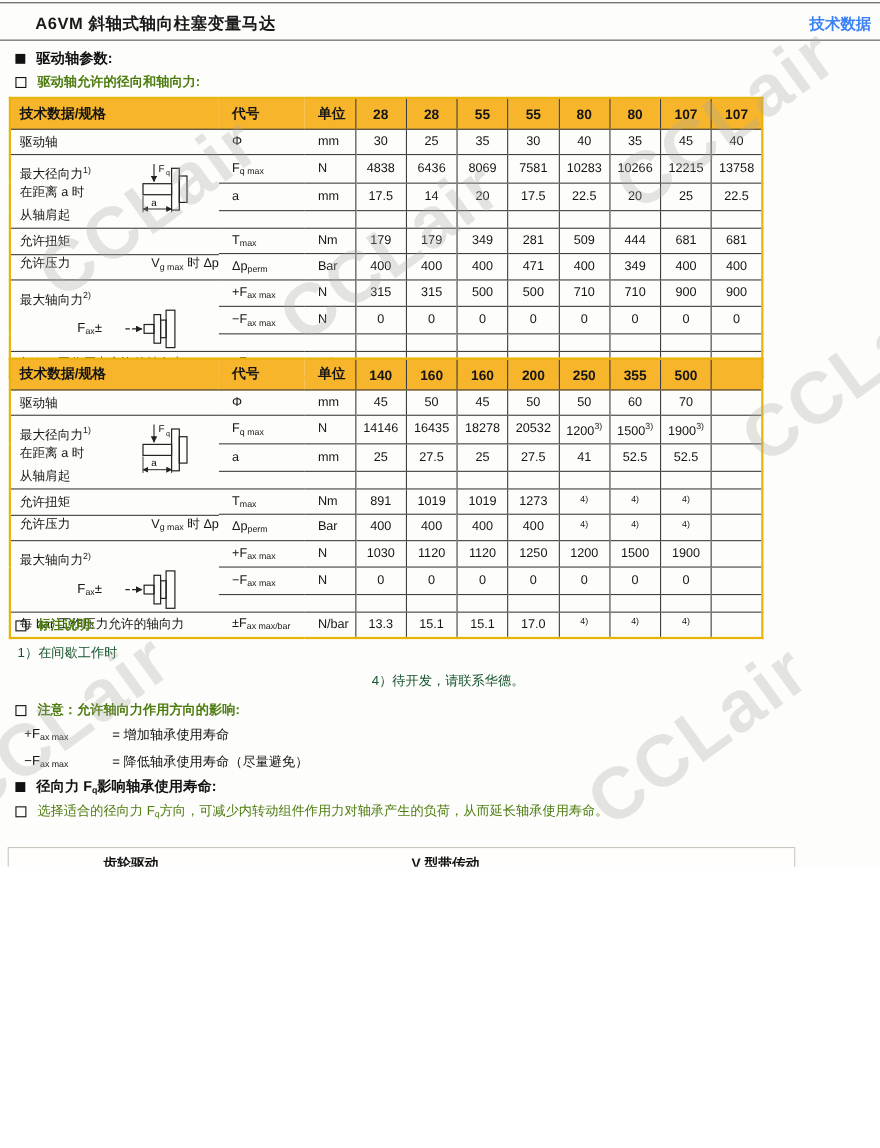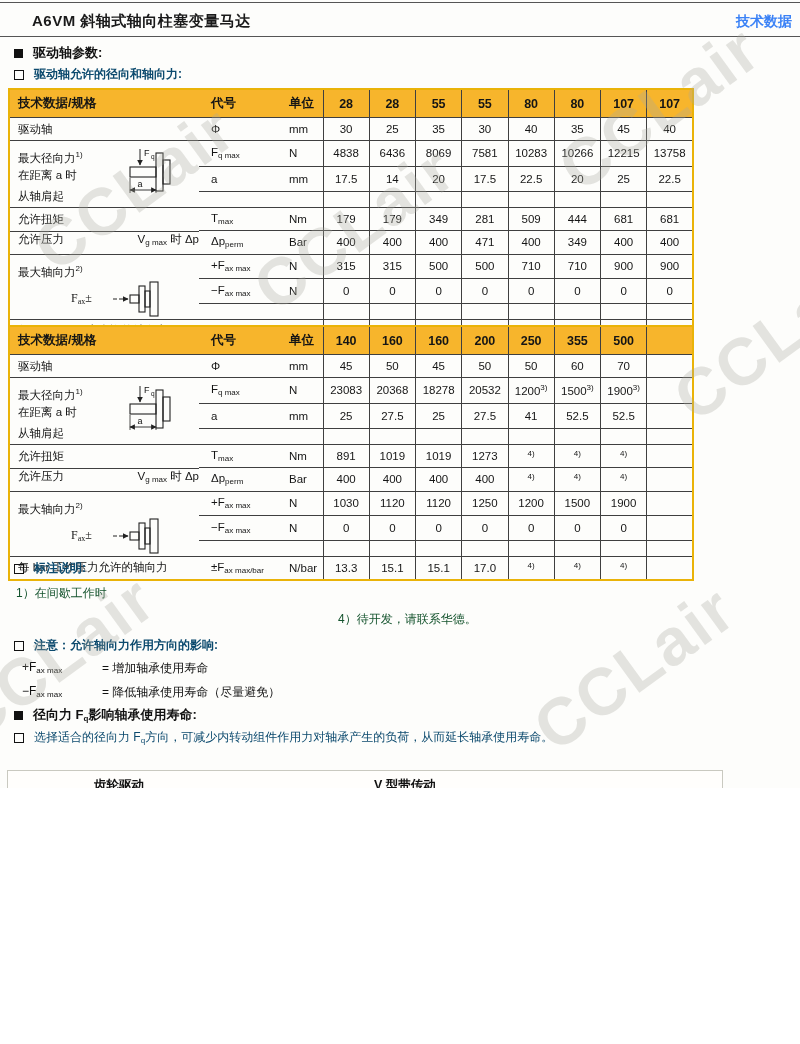--- a/index.html
+++ b/index.html
@@ -29,24 +29,24 @@
   .dt tr.major td{border-top:1.3px solid #3f3f3f;}
   .dt tr.minor td{border-top:1px solid #3f3f3f;}
   .dt tr.spacer td{height:13px;}
   .sb{font-size:8px;vertical-align:-2px;}
   .sp{font-size:8px;vertical-align:5px;}
   .flexlab{display:flex;justify-content:space-between;padding-right:12px;}
   .gwrap{display:flex;}
   .glines{flex:1 1 auto;}
   .gline{height:21px;line-height:21px;}
   .gicon{flex:0 0 auto;padding-right:6px;}
-  .faxrow{display:flex;align-items:center;justify-content:center;gap:20px;padding:0 18px 0 36px;font-family:Liberation Serif, serif;}
+  .faxrow{display:flex;align-items:center;justify-content:center;gap:20px;padding:0 18px 0 36px;}
   .faxsym{font-size:12px;}
 
-  .noteline{position:absolute;font-size:12px;color:#0c4a6e;display:flex;align-items:center;gap:10px;}
+  .noteline{position:absolute;font-size:12px;color:#4d7c0f;display:flex;align-items:center;gap:10px;}
   .noteline.bold{font-weight:bold;}
   .plain{position:absolute;font-size:12px;color:#14532d;}
   .att{position:absolute;font-size:12px;color:#111;display:flex;gap:16px;}
   .att .asym{width:64px;display:inline-block;}
 
   .panel{position:absolute;left:7px;top:770px;width:714px;height:260px;border:1px solid #c9c9c0;background:#fffefc;}
   svg text{fill:#111;}
   .dtitle{font:bold 12.5px "Liberation Sans",sans-serif;}
   .blab{font:bold 12px "Liberation Sans",sans-serif;}
   .slab{font:bold 12px "Liberation Sans",sans-serif;}
@@ -347,22 +347,22 @@
     <line x1="5" y1="34" x2="5" y2="49" stroke="#222" stroke-width="0.8"></line>
     <line x1="31" y1="47" x2="31" y2="49" stroke="#222" stroke-width="0.8"></line>
     <line x1="5" y1="46" x2="31" y2="46" stroke="#222" stroke-width="0.9" marker-start="url(#arrA)" marker-end="url(#arrA)"></line>
     <text x="15" y="43" font-size="9" text-anchor="middle">a</text>
   </svg>
 </div>
               </div>
             </td>
             <td class="symcell"><span><span>F</span><span class="sb">q max</span></span></td>
             <td class="unitcell">N</td>
-            <td class="num">23083</td>
-            <td class="num">20368</td>
+            <td class="num">14146</td>
+            <td class="num">16435</td>
             <td class="num">18278</td>
             <td class="num">20532</td>
             <td class="num"><span>1200</span><span class="sp">3)</span></td>
             <td class="num"><span>1500</span><span class="sp">3)</span></td>
             <td class="num"><span>1900</span><span class="sp">3)</span></td>
             <td class="num"></td>
           </tr>
           <tr class="minor">
             <td class="symcell"><span><span>a</span></span></td>
             <td class="unitcell">mm</td>

